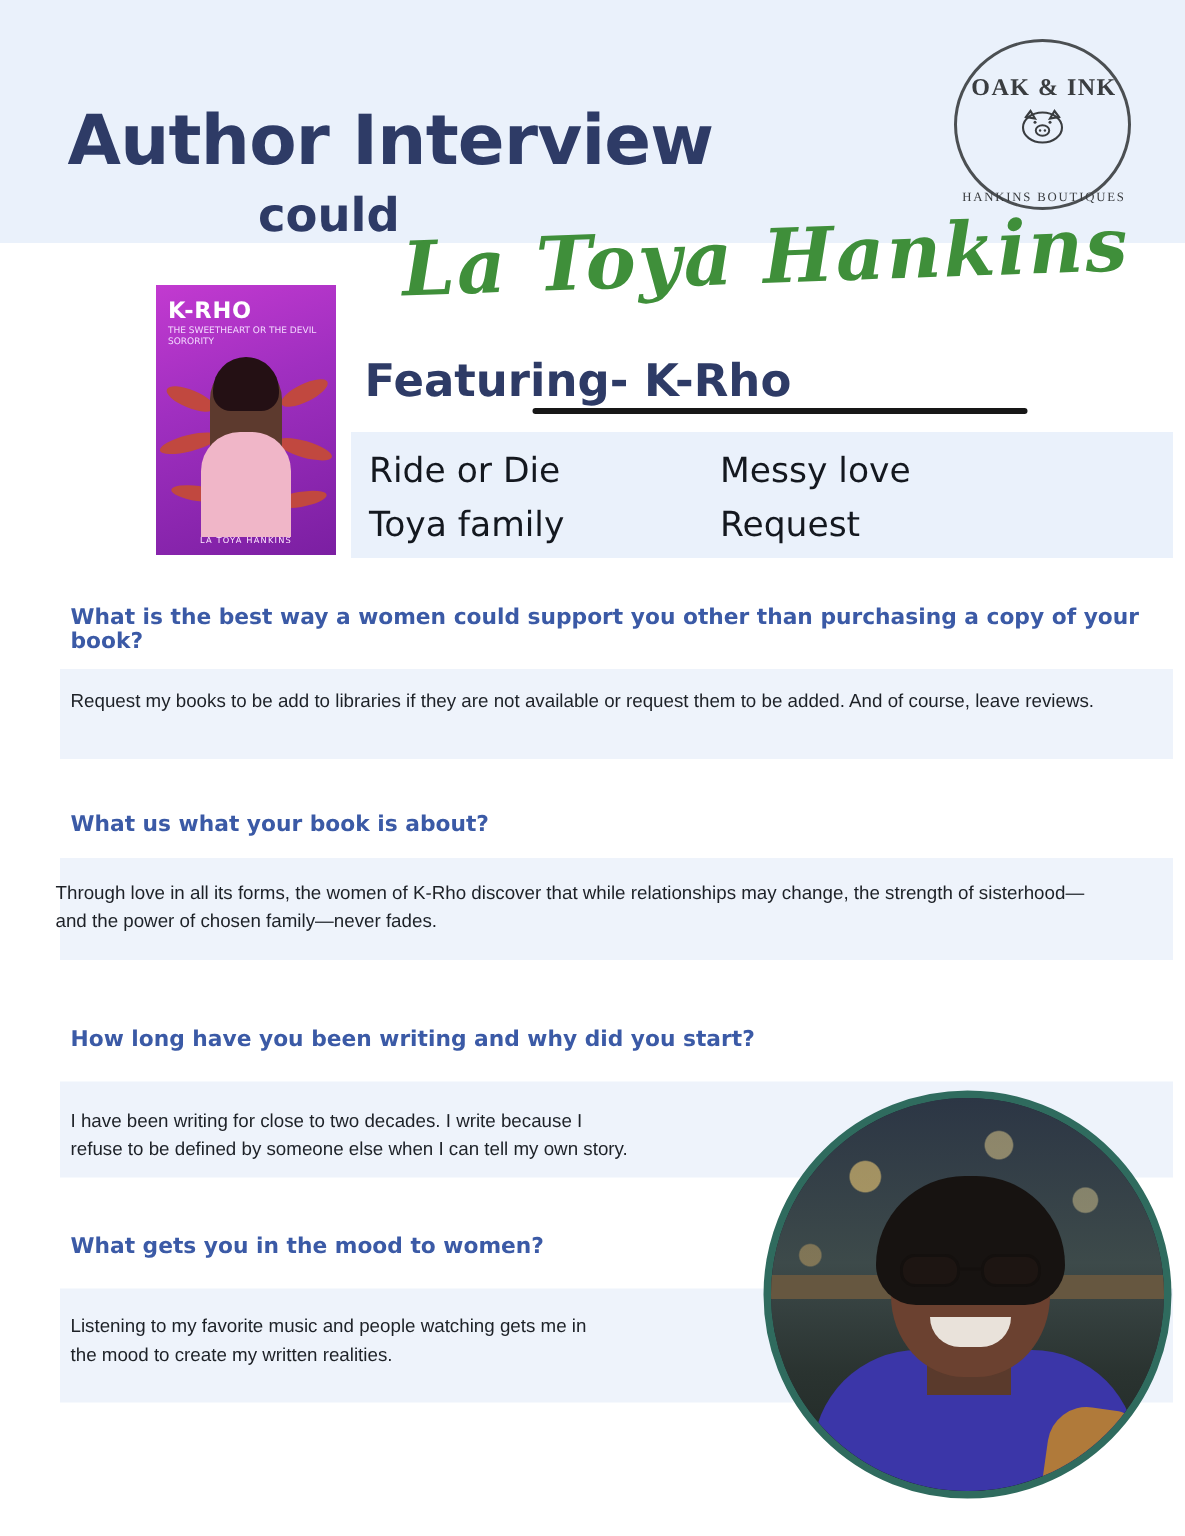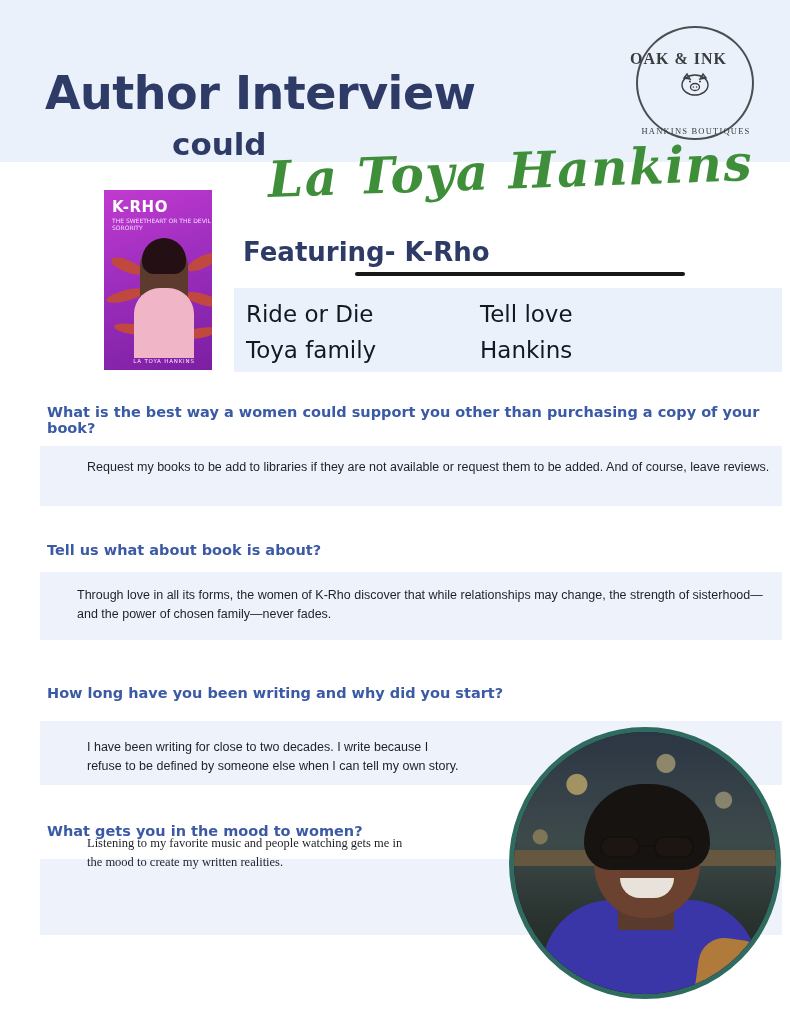--- a/index.html
+++ b/index.html
@@ -60,21 +60,21 @@
     height: 114px;
     border: 2px solid #4b4f52;
     border-radius: 50%;
     box-sizing: border-box;
   }
   .logo-top-text {
     position: absolute;
     left: 0;
     top: 28px;
     width: 132px;
-    text-align: left;
+    text-align: center;
     font-size: 16px;
     letter-spacing: 1px;
     color: #3a3d40;
     font-family: "Liberation Serif", serif;
     font-weight: bold;
   }
   .logo-bottom-text {
     position: absolute;
     left: 0;
     top: 104px;
@@ -106,41 +106,41 @@
     letter-spacing: 1.5px;
     transform: rotate(-2deg);
     transform-origin: left center;
   }
 
   
   .featuring {
     position: absolute;
     left: 243px;
     top: 237px;
-    font-size: 26px;
+    font-size: 30px;
     font-weight: bold;
     color: #2e3b66;
     font-family: "DejaVu Sans", sans-serif;
   }
   .featuring-underline {
     position: absolute;
     left: 355px;
     top: 272px;
     width: 330px;
     height: 4px;
     background: #171717;
     border-radius: 2px;
   }
 
   
   .book-cover {
     position: absolute;
     left: 104px;
     top: 190px;
-    width: 108px;
+    width: 120px;
     height: 180px;
     background: linear-gradient(160deg, #c23ad0 0%, #a02fc0 40%, #7b1fa2 100%);
     overflow: hidden;
   }
   .bc-title {
     position: absolute;
     left: 8px;
     top: 8px;
     font-size: 15px;
     font-weight: bold;
@@ -240,38 +240,37 @@
     position: absolute;
     background: #eef3fb;
   }
   .answer-text {
     position: absolute;
     font-size: 12.5px;
     color: #1d2127;
     line-height: 19px;
     font-family: "Liberation Sans", sans-serif;
     white-space: pre-line;
-    margin-left: 40px;
   }
 
   .q1 { left: 47px; top: 404px; }
   .a1-band { left: 40px; top: 446px; width: 742px; height: 60px; }
   .a1-text { left: 47px; top: 458px; width: 700px; }
 
   .q2 { left: 47px; top: 542px; }
   .a2-band { left: 40px; top: 572px; width: 742px; height: 68px; }
   .a2-text { left: 37px; top: 586px; width: 700px; }
 
   .q3 { left: 47px; top: 685px; }
   .a3-band { left: 40px; top: 721px; width: 742px; height: 64px; }
   .a3-text { left: 47px; top: 738px; width: 450px; }
 
   .q4 { left: 47px; top: 823px; }
   .a4-band { left: 40px; top: 859px; width: 742px; height: 76px; }
-  .a4-text { left: 47px; top: 834px; width: 450px; font-family: Liberation Serif, serif; }
+  .a4-text { left: 47px; top: 875px; width: 450px; }
 
   
   .photo {
     position: absolute;
     left: 509px;
     top: 727px;
     width: 272px;
     height: 272px;
     border-radius: 50%;
     border: 5px solid #2f6b5e;
@@ -421,28 +420,28 @@
   <div class="bc-dress"></div>
   <div class="bc-hair"></div>
   <div class="bc-title">K-RHO</div>
   <div class="bc-sub">THE SWEETHEART OR THE DEVIL SORORITY</div>
   <div class="bc-author">LA TOYA HANKINS</div>
 </div>
 
 <div class="tag-band"></div>
 <div class="tag tag-a">Ride or Die</div>
 <div class="tag tag-b">Toya family</div>
-<div class="tag tag-c">Tell love</div>
-<div class="tag tag-d">Hankins</div>
+<div class="tag tag-c">Messy love</div>
+<div class="tag tag-d">Request</div>
 
 <div class="question q1">What is the best way a women could support you other than purchasing a copy of your book?</div>
 <div class="answer-band a1-band"></div>
 <div class="answer-text a1-text">Request my books to be add to libraries if they are not available or request them to be added. And of course, leave reviews.</div>
 
-<div class="question q2">Tell us what about book is about?</div>
+<div class="question q2">What us what your book is about?</div>
 <div class="answer-band a2-band"></div>
 <div class="answer-text a2-text">Through love in all its forms, the women of K-Rho discover that while relationships may change, the strength of sisterhood—and the power of chosen family—never fades.</div>
 
 <div class="question q3">How long have you been writing and why did you start?</div>
 <div class="answer-band a3-band"></div>
 <div class="answer-text a3-text">I have been writing for close to two decades. I write because I
 refuse to be defined by someone else when I can tell my own story.</div>
 
 <div class="question q4">What gets you in the mood to women?</div>
 <div class="answer-band a4-band"></div>

